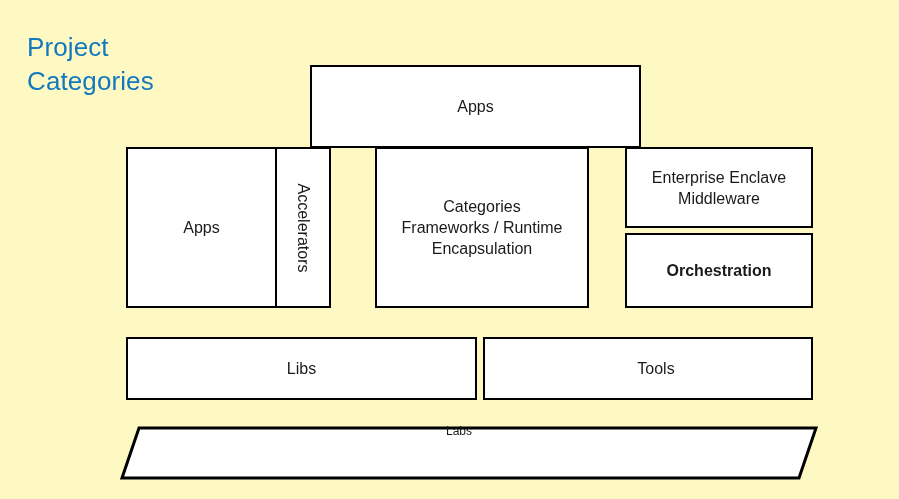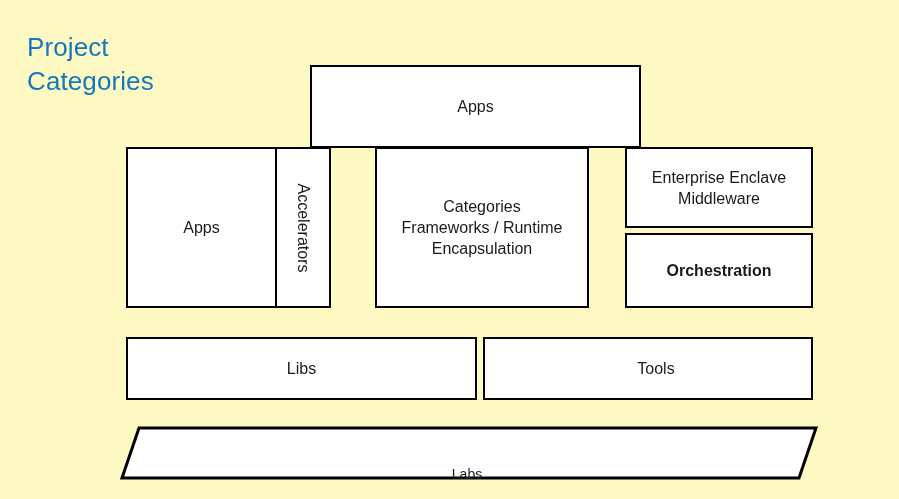--- a/index.html
+++ b/index.html
@@ -142,29 +142,29 @@
     width: 702px;
     height: 58px;
   }
   #labs-shape svg {
     display: block;
     width: 702px;
     height: 58px;
   }
   #labs-label {
     position: absolute;
-    left: 116px;
+    left: 108px;
     top: 424px;
     width: 702px;
     height: 58px;
     display: flex;
-    align-items: flex-end;
-    justify-content: center;
-    color: #1a1a1a;
-    font-size: 14px;
+    align-items: flex-start;
+    justify-content: center;
+    color: #1a1a1a;
+    font-size: 12px;
     pointer-events: none;
   }
 </style>
 </head>
 <body>
 
 <div id="canvas">
 
   <div class="title">Project
 Categories</div>

